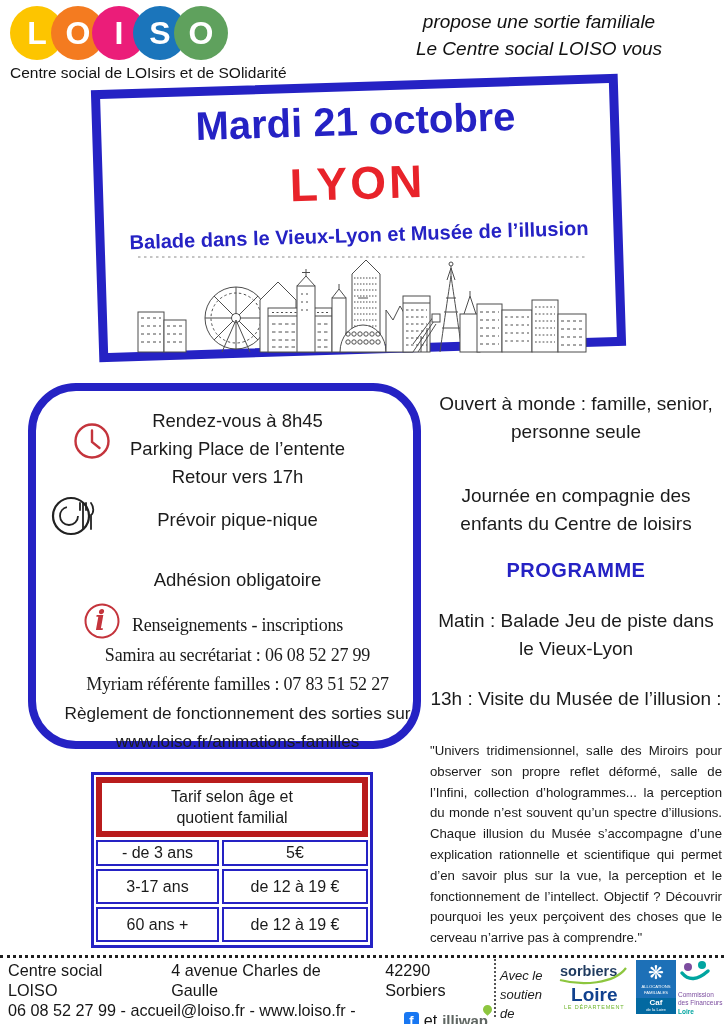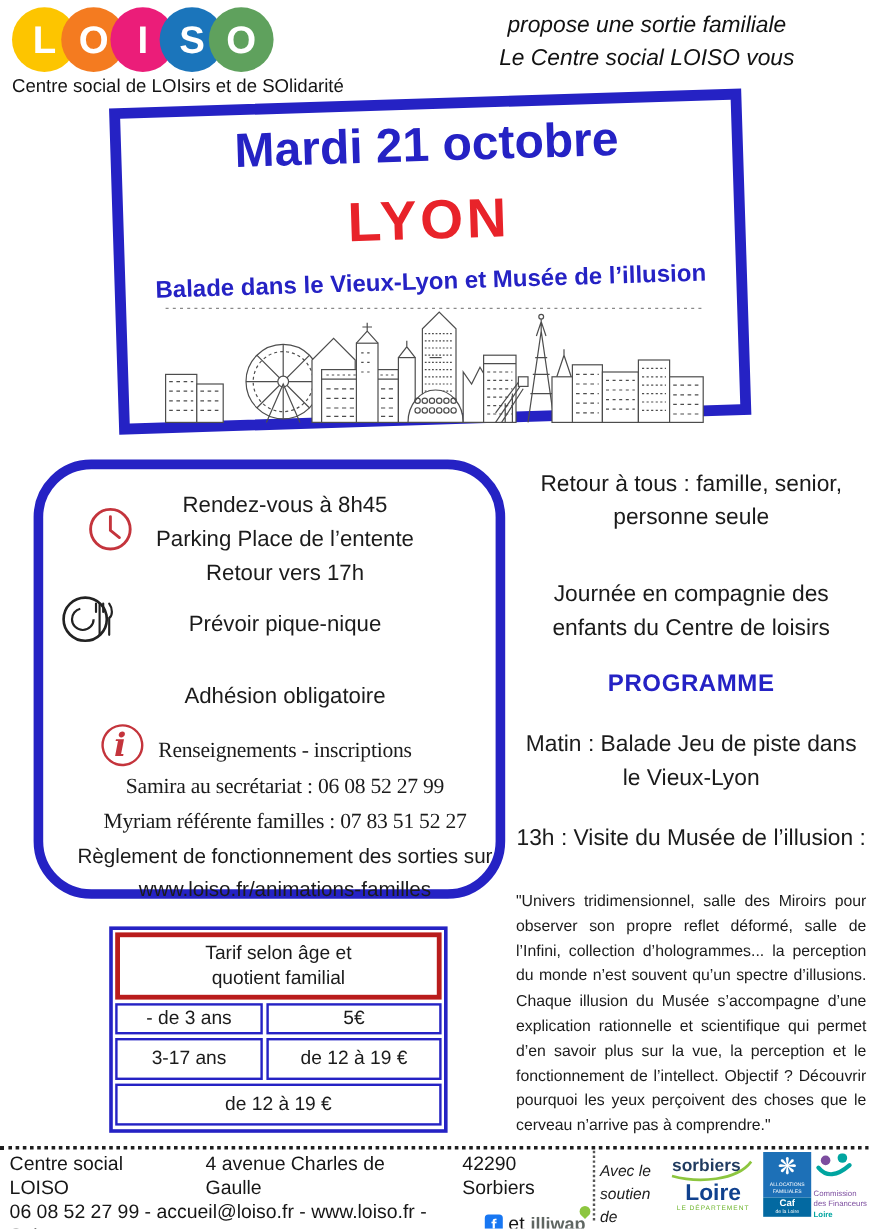--- a/index.html
+++ b/index.html
@@ -38,21 +38,21 @@
   .ib-adhesion{top:178px;}
   .ib-contact{top:220px;line-height:29.5px;font-size:18px;letter-spacing:-0.2px;font-family:Liberation Serif, serif;}
   .ib-rules{top:308px;line-height:28px;font-size:17.2px;}
   .clock-icon{position:absolute;left:36px;top:30px;}
   .plate-icon{position:absolute;left:14px;top:100px;}
   .infoi-icon{position:absolute;left:46px;top:206px;}
 
   
   .price-table{position:absolute;left:91px;top:772px;width:282px;border:3px solid #2522c4;
     box-sizing:border-box;background:#fff;font-size:16px;}
-  .pt-header{border:4px solid #b91c1c;margin:2px;text-align:center;line-height:21px;padding:3px 0;}
+  .pt-header{border:6px solid #b91c1c;margin:2px;text-align:center;line-height:21px;padding:3px 0;}
   .pt-row{display:flex;margin:3px 2px;column-gap:3px;}
   .pt-cell{border:2px solid #2522c4;display:flex;align-items:center;justify-content:center;}
   .pt-age{flex:0 0 119px;}
   .pt-price{flex:1;}
   .pt-row.small .pt-cell{height:22px;}
   .pt-row.tall .pt-cell{height:31px;}
 
   
   .right-col{position:absolute;left:430px;top:385px;width:292px;text-align:center;font-size:19px;}
   .rc-abs{position:absolute;left:0;width:100%;line-height:27.5px;}
@@ -245,26 +245,27 @@
     </div>
     <div class="pt-row small">
       <div class="pt-cell pt-age">- de 3 ans</div>
       <div class="pt-cell pt-price">5€</div>
     </div>
     <div class="pt-row tall">
       <div class="pt-cell pt-age">3-17 ans</div>
       <div class="pt-cell pt-price">de 12 à 19 €</div>
     </div>
     <div class="pt-row tall">
+      <div class="pt-cell pt-age">60 ans +</div>
       <div class="pt-cell pt-price">de 12 à 19 €</div>
     </div>
   </div>
 
   <div class="right-col">
-    <div class="rc-abs rc-open">Retour à tous : famille, senior, personne seule</div>
+    <div class="rc-abs rc-open">Ouvert à monde : famille, senior, personne seule</div>
     <div class="rc-abs rc-journee">Journée en compagnie des enfants du Centre de loisirs</div>
     <div class="rc-abs rc-programme">PROGRAMME</div>
     <div class="rc-abs rc-matin">Matin : Balade Jeu de piste dans le Vieux-Lyon</div>
     <div class="rc-abs rc-treize">13h : Visite du Musée de l’illusion :</div>
     <div class="rc-abs rc-quote">"Univers tridimensionnel, salle des Miroirs pour observer son propre reflet déformé, salle de l’Infini, collection d’hologrammes... la perception du monde n’est souvent qu’un spectre d’illusions. Chaque illusion du Musée s’accompagne d’une explication rationnelle et scientifique qui permet d’en savoir plus sur la vue, la perception et le fonctionnement de l’intellect. Objectif ? Découvrir pourquoi les yeux perçoivent des choses que le cerveau n’arrive pas à comprendre."</div>
   </div>
 
   <div class="footer-sep"></div>
   <div class="footer-vsep"></div>
 

